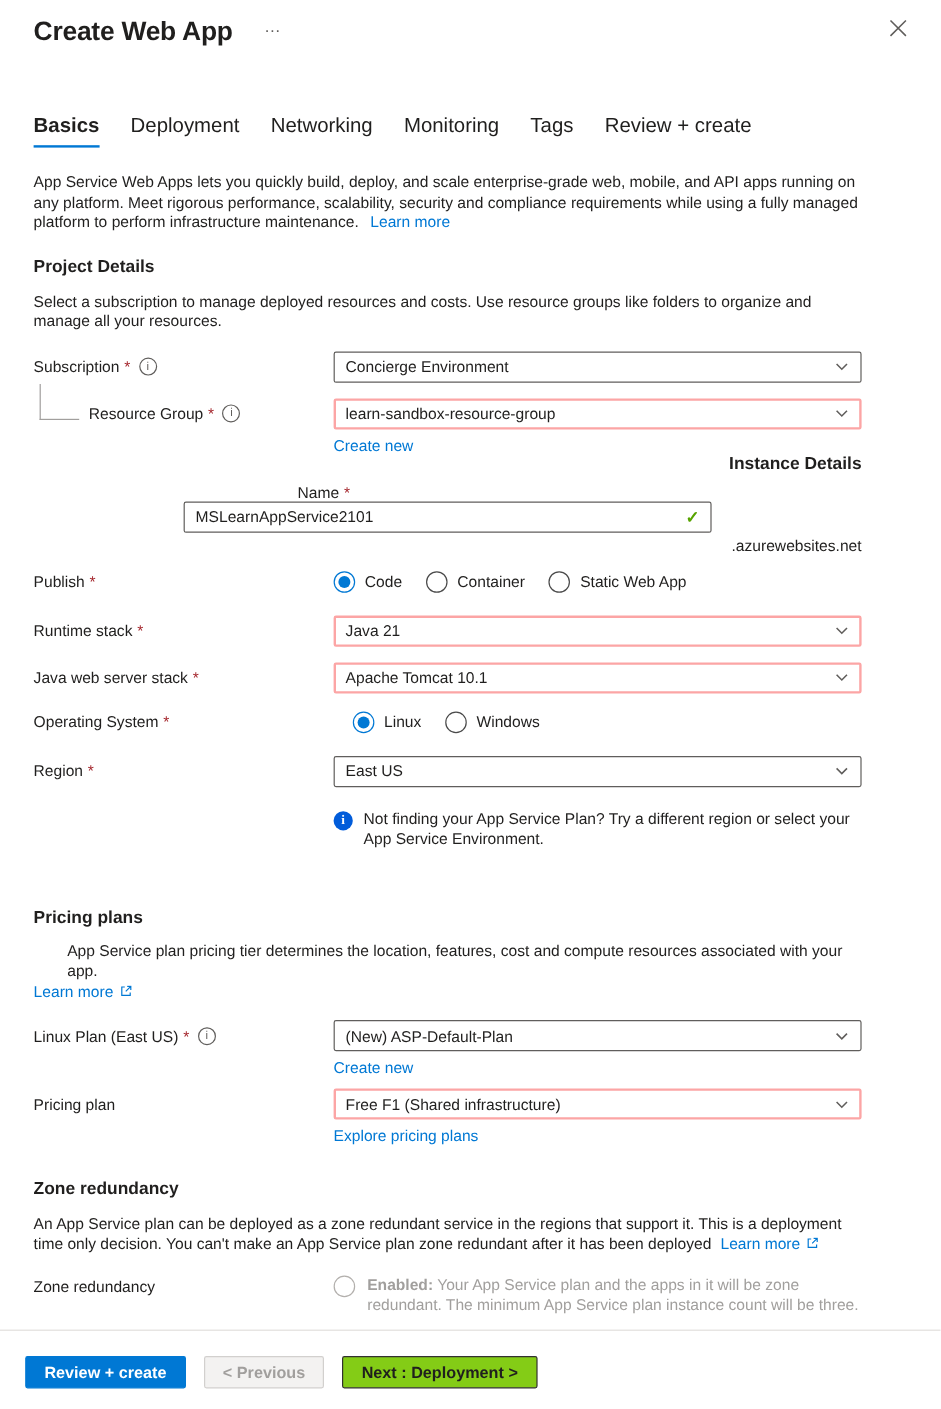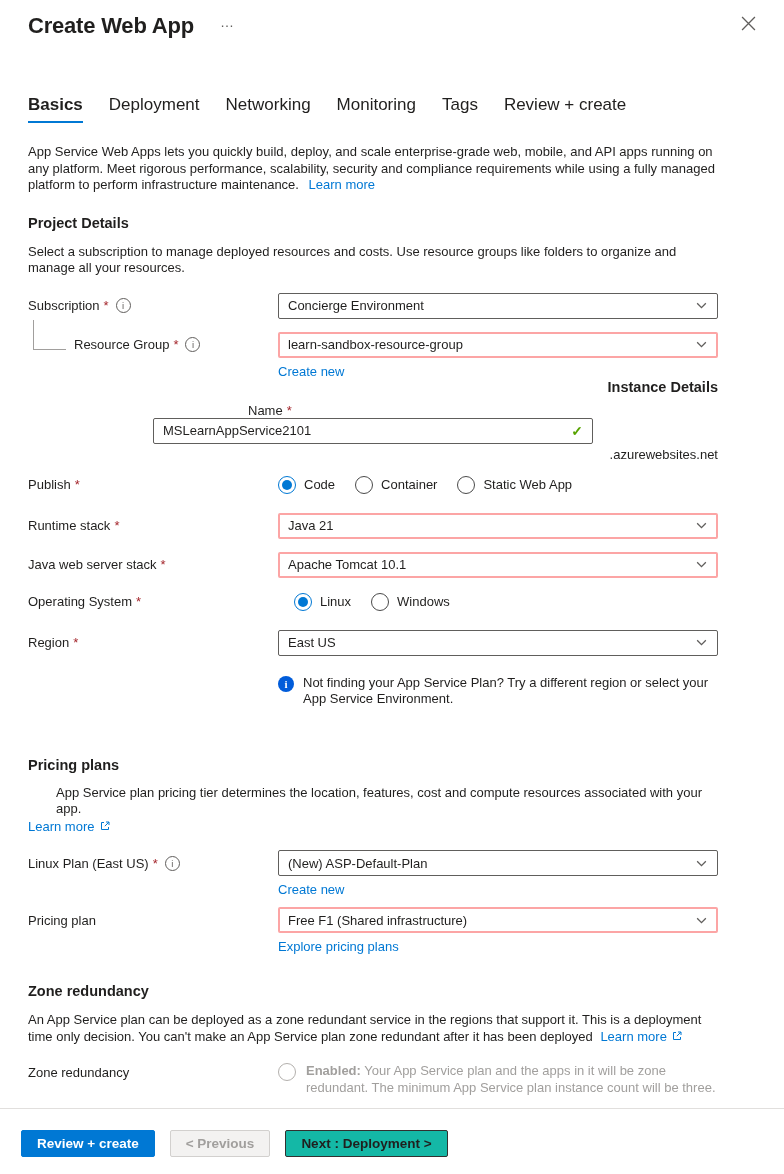--- a/index.html
+++ b/index.html
@@ -86,21 +86,21 @@
     background:#fff; border-top:1px solid #e1dfdd;
     display:flex; align-items:flex-start; padding:21px 0 0 21px;
   }
   .btn {
     height:27px; padding:0 15px; border-radius:2px; font-size:13.5px; font-weight:bold;
     display:inline-flex; align-items:center; cursor:pointer;
     font-family:"Liberation Sans", sans-serif;
   }
   .btn-primary { background:#0078d4; border:1px solid #0078d4; color:#fff; margin-right:15px; }
   .btn-disabled { background:#f3f2f1; border:1px solid #d2d0ce; color:#a19f9d; margin-right:15px; cursor:default; }
-  .btn-outline { background:#14b8a6; border:1px solid #323130; color:#201f1e; }
+  .btn-outline { background:#84cc16; border:1px solid #323130; color:#201f1e; }
   
 </style>
 </head>
 <body>
 
 <div class="screen">
   <div class="content">
 
     <div class="titlebar">
       <h1 class="page-title">Create Web App</h1>

